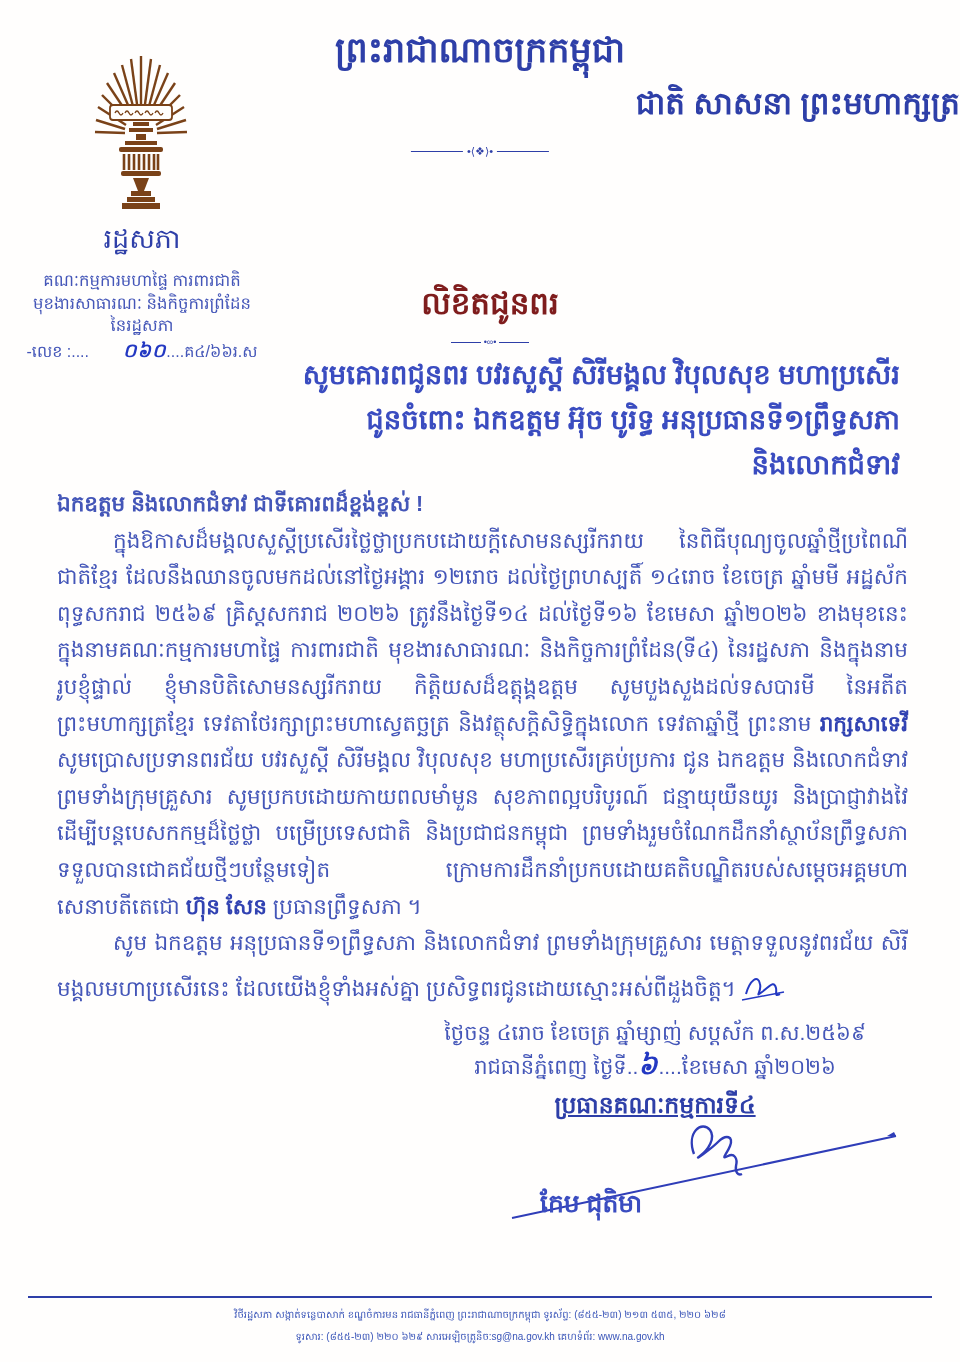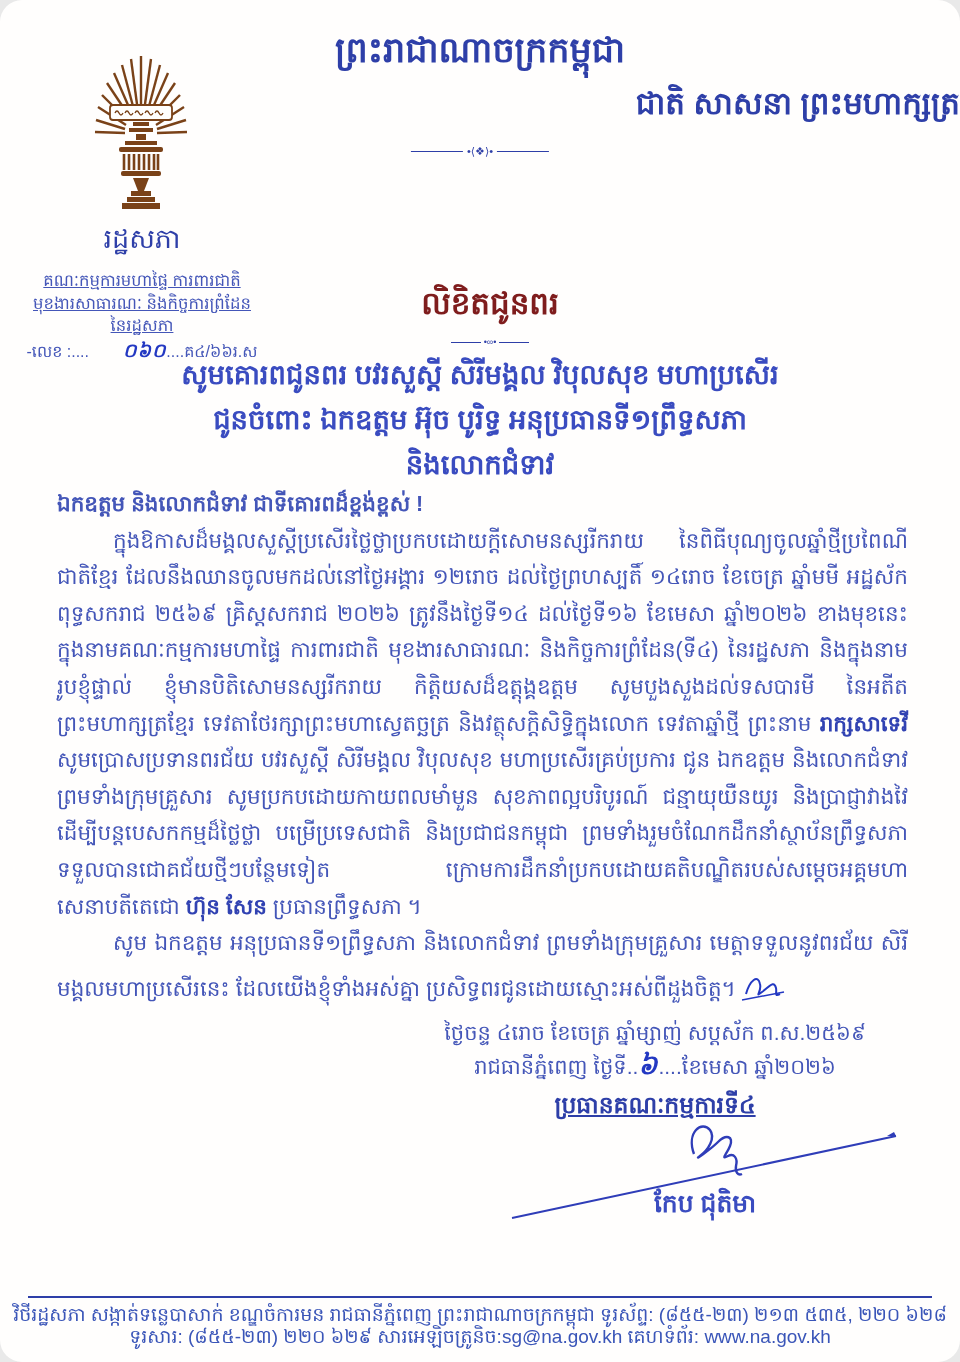--- a/index.html
+++ b/index.html
@@ -1,68 +1,67 @@
 <!DOCTYPE html>
 <html lang="km"><head>
 <meta charset="utf-8">
 <style>
   html,body{margin:0;padding:0;background:#e9e9e9;}
   .page{
     position:relative;width:960px;height:1362px;margin:0 auto;
     background:#fffefd;overflow:hidden;
     font-family:"Liberation Sans","DejaVu Sans",sans-serif;
-    border-radius:22px;
   }
   
   .hdr-line1{position:absolute;top:28px;left:0;width:100%;text-align:center;
     font-size:35px;font-weight:bold;color:#2e3fa8;}
   .hdr-line2{position:absolute;top:84px;left:0;width:100%;text-align:right;
     font-size:31px;font-weight:bold;color:#2e3fa8;}
   .hdr-divider{position:absolute;top:146px;left:50%;transform:translateX(-50%);
     display:flex;align-items:center;gap:4px;color:#2e3fa8;}
   .hdr-divider .bar{width:52px;height:1.6px;background:#2e3fa8;}
   .hdr-divider .gem{font-size:11px;line-height:11px;}
   
   .emblem{position:absolute;left:80px;top:50px;width:122px;height:170px;}
   
   .lh-col{position:absolute;left:8px;top:222px;width:268px;text-align:center;color:#3a4cb0;}
   .lh-institution{font-size:27px;font-weight:normal;color:#2e3fa8;margin-bottom:8px;}
-  .lh-commission{font-size:16.5px;line-height:22.5px;color:#4456b8;text-decoration:underline;}
+  .lh-commission{font-size:16.5px;line-height:22.5px;color:#4456b8;}
   .lh-ref{font-size:16px;margin-top:4px;color:#4456b8;white-space:nowrap;}
   .handwrite{font-weight:bold;color:#2338c2;font-style:italic;}
   .lh-ref .handwrite{font-size:19px;line-height:16px;letter-spacing:1px;margin-left:34px;}
   
   .doc-title{position:absolute;top:284px;left:280px;width:420px;text-align:center;
     font-size:31px;font-weight:bold;color:#7f1d1d;}
   .title-divider{position:absolute;top:338px;left:440px;width:100px;display:flex;
     align-items:center;gap:3px;color:#2e3fa8;justify-content:center;}
   .title-divider .bar{width:30px;height:1.4px;background:#2e3fa8;}
   .title-divider .gem{font-size:9px;line-height:9px;}
   
-  .salutation{position:absolute;top:352px;left:60px;width:840px;text-align:center;
+  .salutation{position:absolute;top:352px;left:60px;width:840px;text-align:right;
     font-size:27.5px;font-weight:bold;color:#3a4cc0;line-height:45px;}
   
   .body-block{position:absolute;top:486px;left:57px;width:851px;color:#4456b8;}
   .body-block p{margin:0;font-size:21.5px;line-height:36.6px;text-align:justify;}
   .greeting{text-indent:0;text-align:right;font-weight:bold;}
   .para{text-indent:56px;}
   .para b{color:#3142b2;}
   .paraph-svg{position:relative;top:8px;margin-left:4px;}
   
   .closing{position:absolute;top:1016px;left:380px;width:550px;text-align:center;
     color:#4456b8;font-size:21px;line-height:33px;}
   .closing .handwrite{font-size:27px;letter-spacing:1px;}
   .signer-title{margin-top:6px;font-size:23.5px;font-weight:bold;color:#2e3fa8;text-decoration:underline;}
   .signature{position:absolute;top:1102px;left:498px;width:424px;height:138px;}
-  .signer-name{position:absolute;top:1188px;left:540px;width:330px;text-align:center;
+  .signer-name{position:absolute;top:1188px;left:540px;width:330px;
     font-size:25px;font-weight:bold;color:#3a4cc0;}
   
   .footer-rule{position:absolute;top:1296px;left:28px;width:904px;height:2px;background:#2e3fa8;}
   .footer{position:absolute;top:1304px;left:0;width:100%;text-align:center;
-    font-size:19px;line-height:22px;color:#3a55b8;}
+    font-size:10px;line-height:22px;color:#3a55b8;}
 </style>
 </head>
 <body>
 
 <div class="page">
 
   <svg class="emblem" viewBox="0 0 120 170" xmlns="http://www.w3.org/2000/svg">
     <g stroke="#7a4218" stroke-width="2.4" stroke-linecap="butt">
       <line x1="60" y1="57" x2="60" y2="6"></line>
       <line x1="56.5" y1="58" x2="50" y2="9"></line>

